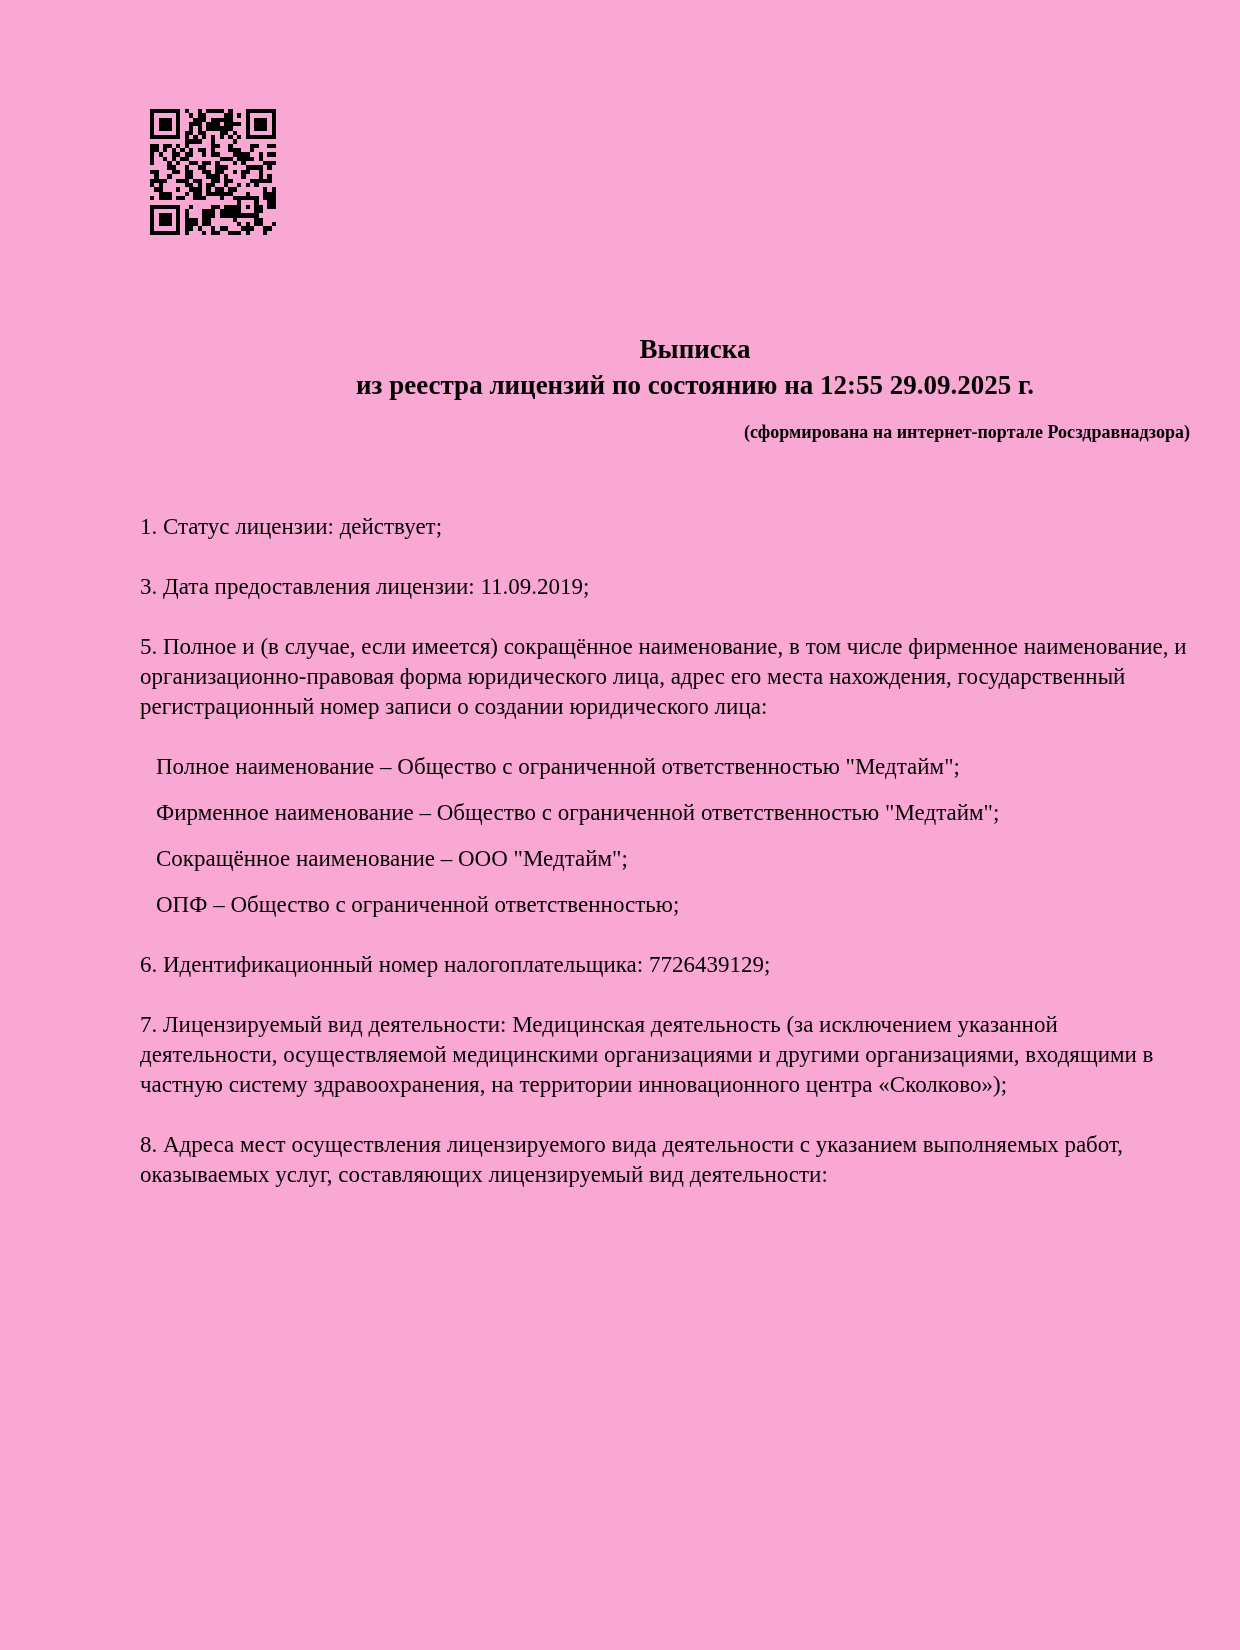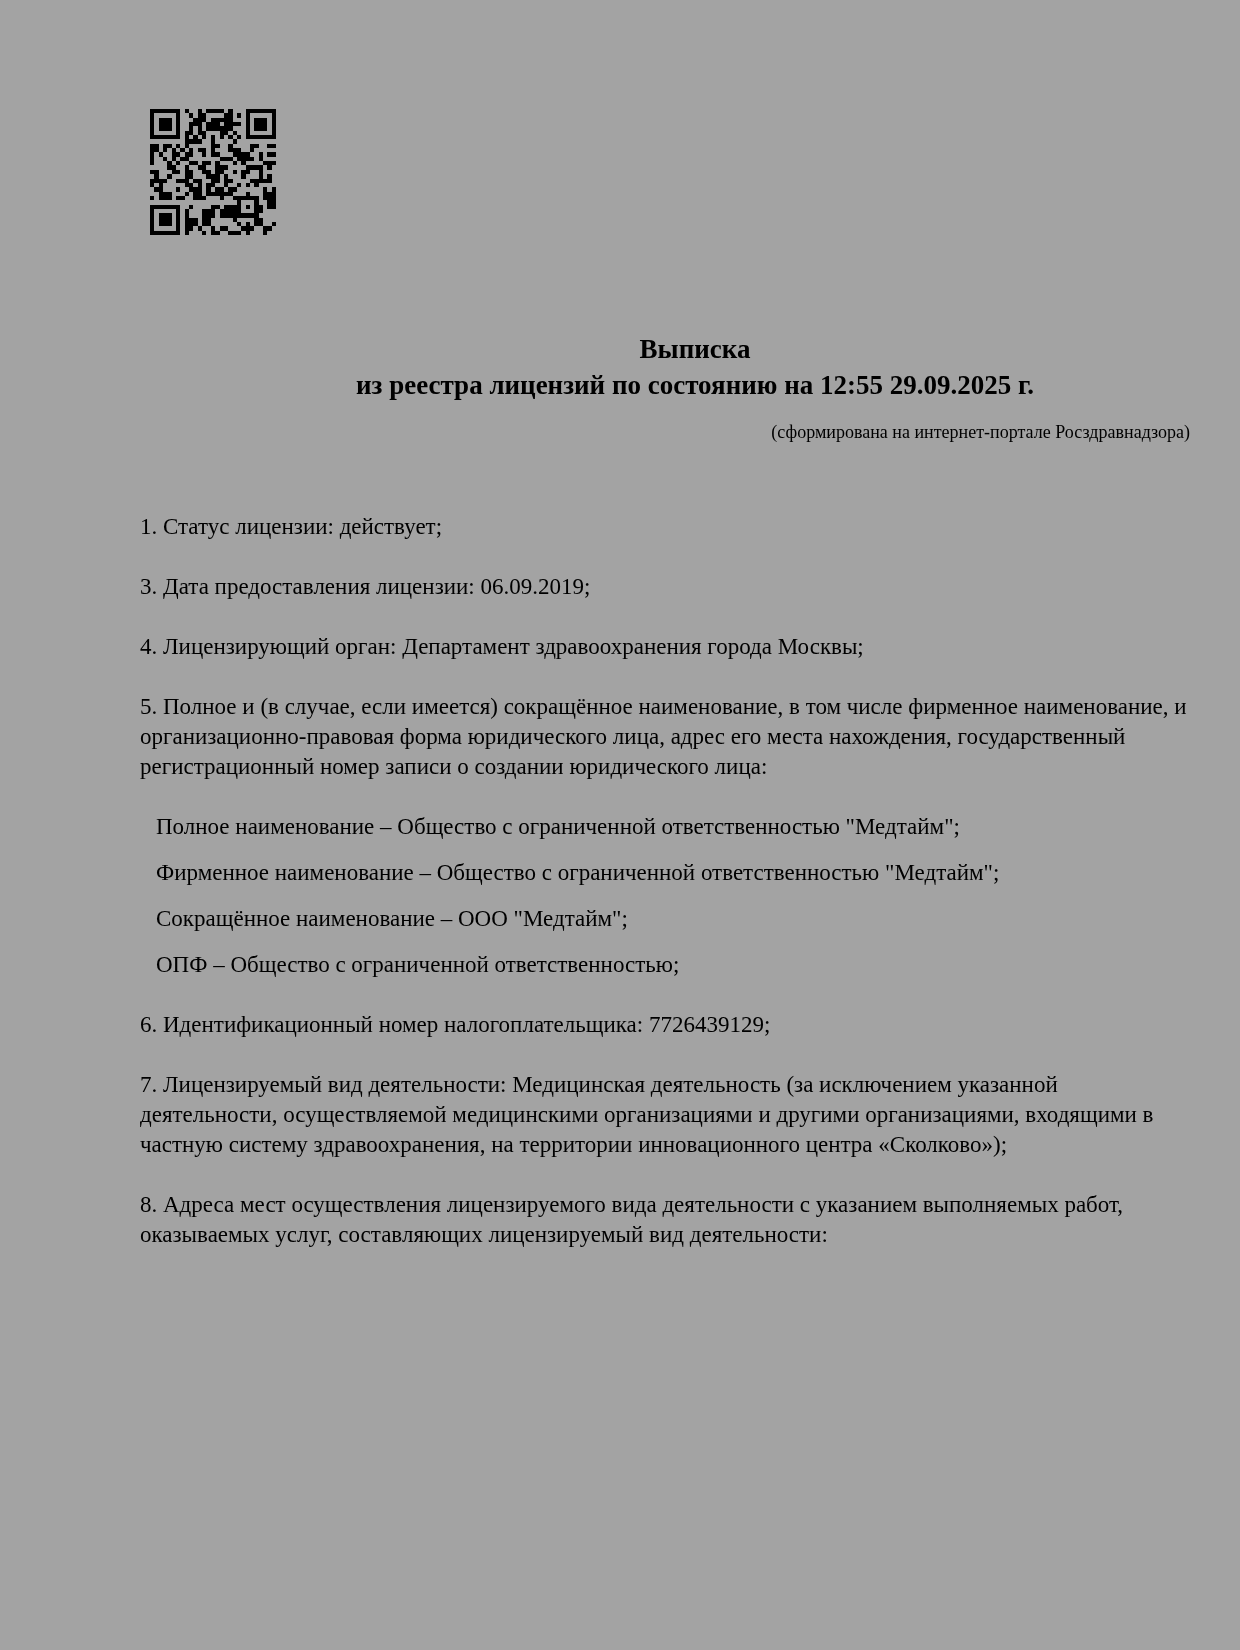--- a/index.html
+++ b/index.html
@@ -5,21 +5,21 @@
   * { margin: 0; padding: 0; box-sizing: border-box; }
   html, body { background: #ffffff; }
   body {
     font-family: "Liberation Serif", "DejaVu Serif", serif;
     color: #000000;
   }
   .page {
     position: relative;
     width: 1240px;
     height: 1650px;
-    background: #a3a3a3;
+    background: #f9a8d4;
     overflow: hidden;
   }
   .qr {
     position: absolute;
     left: 150px;
     top: 109px;
     width: 126px;
     height: 126px;
   }
   .qr svg { display: block; width: 126px; height: 126px; }
@@ -36,20 +36,21 @@
     padding-left: 60px;
   }
   .subtitle {
     position: absolute;
     left: 140px;
     top: 420px;
     width: 1050px;
     text-align: right;
     font-size: 18px;
     line-height: 24px;
+    font-weight: bold;
   }
   .content {
     position: absolute;
     left: 140px;
     top: 512px;
     width: 1050px;
     font-size: 23px;
     line-height: 30px;
   }
   .content p { margin: 0 0 30px 0; }
@@ -487,22 +488,21 @@
 
   <div class="title-block">
     <div>Выписка</div>
     <div>из реестра лицензий по состоянию на 12:55 29.09.2025 г.</div>
   </div>
 
   <div class="subtitle">(сформирована на интернет-портале Росздравнадзора)</div>
 
   <div class="content">
     <p>1. Статус лицензии: действует;</p>
-    <p>3. Дата предоставления лицензии: 06.09.2019;</p>
-    <p>4. Лицензирующий орган: Департамент здравоохранения города Москвы;</p>
+    <p>3. Дата предоставления лицензии: 11.09.2019;</p>
     <p>5. Полное и (в случае, если имеется) сокращённое наименование, в том числе фирменное наименование, и организационно-правовая форма юридического лица, адрес его места нахождения, государственный регистрационный номер записи о создании юридического лица:</p>
 
     <div class="org-block">
       <div>Полное наименование – Общество с ограниченной ответственностью "Медтайм";</div>
       <div>Фирменное наименование – Общество с ограниченной ответственностью "Медтайм";</div>
       <div>Сокращённое наименование – ООО "Медтайм";</div>
       <div>ОПФ – Общество с ограниченной ответственностью;</div>
     </div>
 
     <p>6. Идентификационный номер налогоплательщика: 7726439129;</p>

